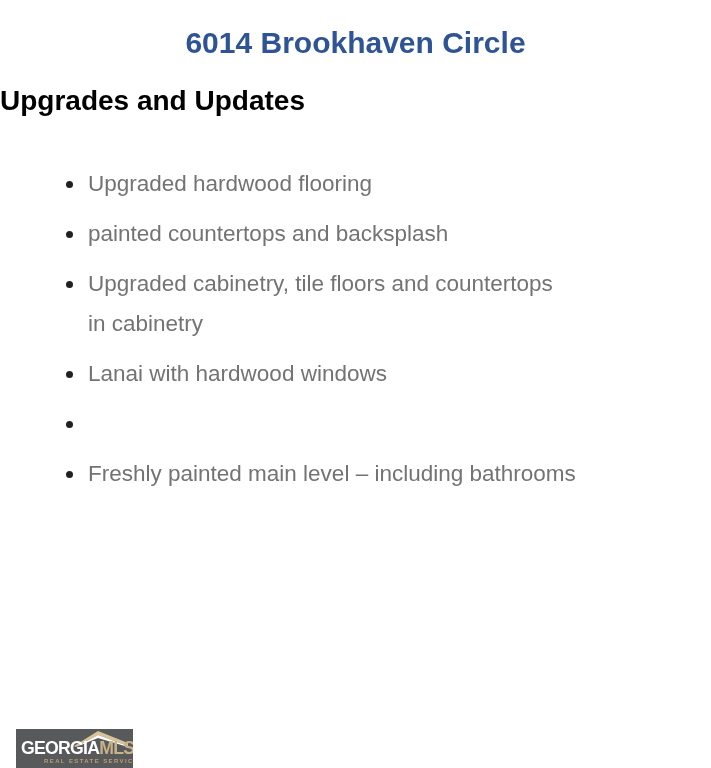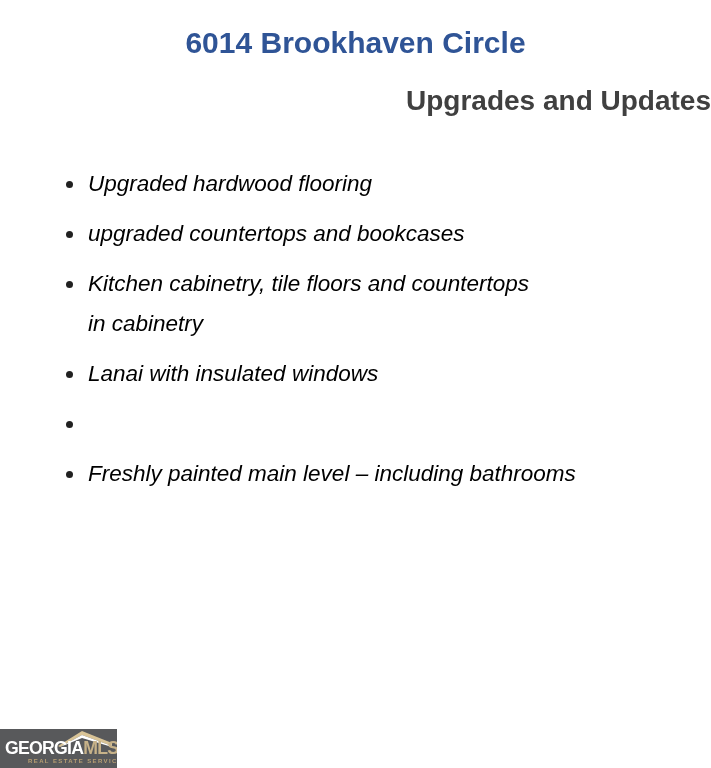--- a/index.html
+++ b/index.html
@@ -19,40 +19,39 @@
   .title {
     margin: 25px 0 0 0;
     text-align: center;
     font-size: 30px;
     font-weight: bold;
     color: #2F5496;
     line-height: 1.2;
   }
   .subtitle {
     margin: 23px 0 0 0;
-    text-align: right;
+    text-align: left;
     font-size: 28px;
     font-weight: bold;
-    color: #404040;
+    color: #000000;
     line-height: 1.2;
   }
   ul.bullets {
     list-style: none;
     margin: 46px 0 0 64px;
     padding: 0;
     width: 580px;
   }
   ul.bullets li {
     display: flex;
     align-items: flex-start;
     margin: 0 0 10px 0;
     font-size: 22.5px;
     line-height: 40px;
-    color: #000000;
-    font-style: italic;
+    color: #737373;
   }
   .bullet-dot {
     flex: 0 0 24px;
     position: relative;
     height: 40px;
   }
   .bullet-dot::before {
     content: "";
     position: absolute;
     left: 2px;
@@ -60,21 +59,21 @@
     width: 7px;
     height: 7px;
     border-radius: 50%;
     background: #212121;
   }
   .bullet-lines div {
     white-space: nowrap;
   }
   .logo {
     position: absolute;
-    left: 0;
+    left: 16px;
     bottom: 0;
     width: 117px;
     height: 39px;
     background: #58595B;
     overflow: hidden;
   }
   .logo-text {
     position: absolute;
     left: 5px;
     top: 9px;
@@ -116,34 +115,34 @@
   <ul class="bullets" id="bullet-list">
       <li>
         <span class="bullet-dot"></span>
         <span class="bullet-lines">
           <div>Upgraded hardwood flooring</div>
         </span>
       </li>
       <li>
         <span class="bullet-dot"></span>
         <span class="bullet-lines">
-          <div>upgraded countertops and bookcases</div>
+          <div>painted countertops and backsplash</div>
         </span>
       </li>
       <li>
         <span class="bullet-dot"></span>
         <span class="bullet-lines">
-          <div>Kitchen cabinetry, tile floors and countertops</div>
+          <div>Upgraded cabinetry, tile floors and countertops</div>
           <div>in cabinetry</div>
         </span>
       </li>
       <li>
         <span class="bullet-dot"></span>
         <span class="bullet-lines">
-          <div>Lanai with insulated windows</div>
+          <div>Lanai with hardwood windows</div>
         </span>
       </li>
       <li>
         <span class="bullet-dot"></span>
         <span class="bullet-lines">
         </span>
       </li>
       <li>
         <span class="bullet-dot"></span>
         <span class="bullet-lines">

